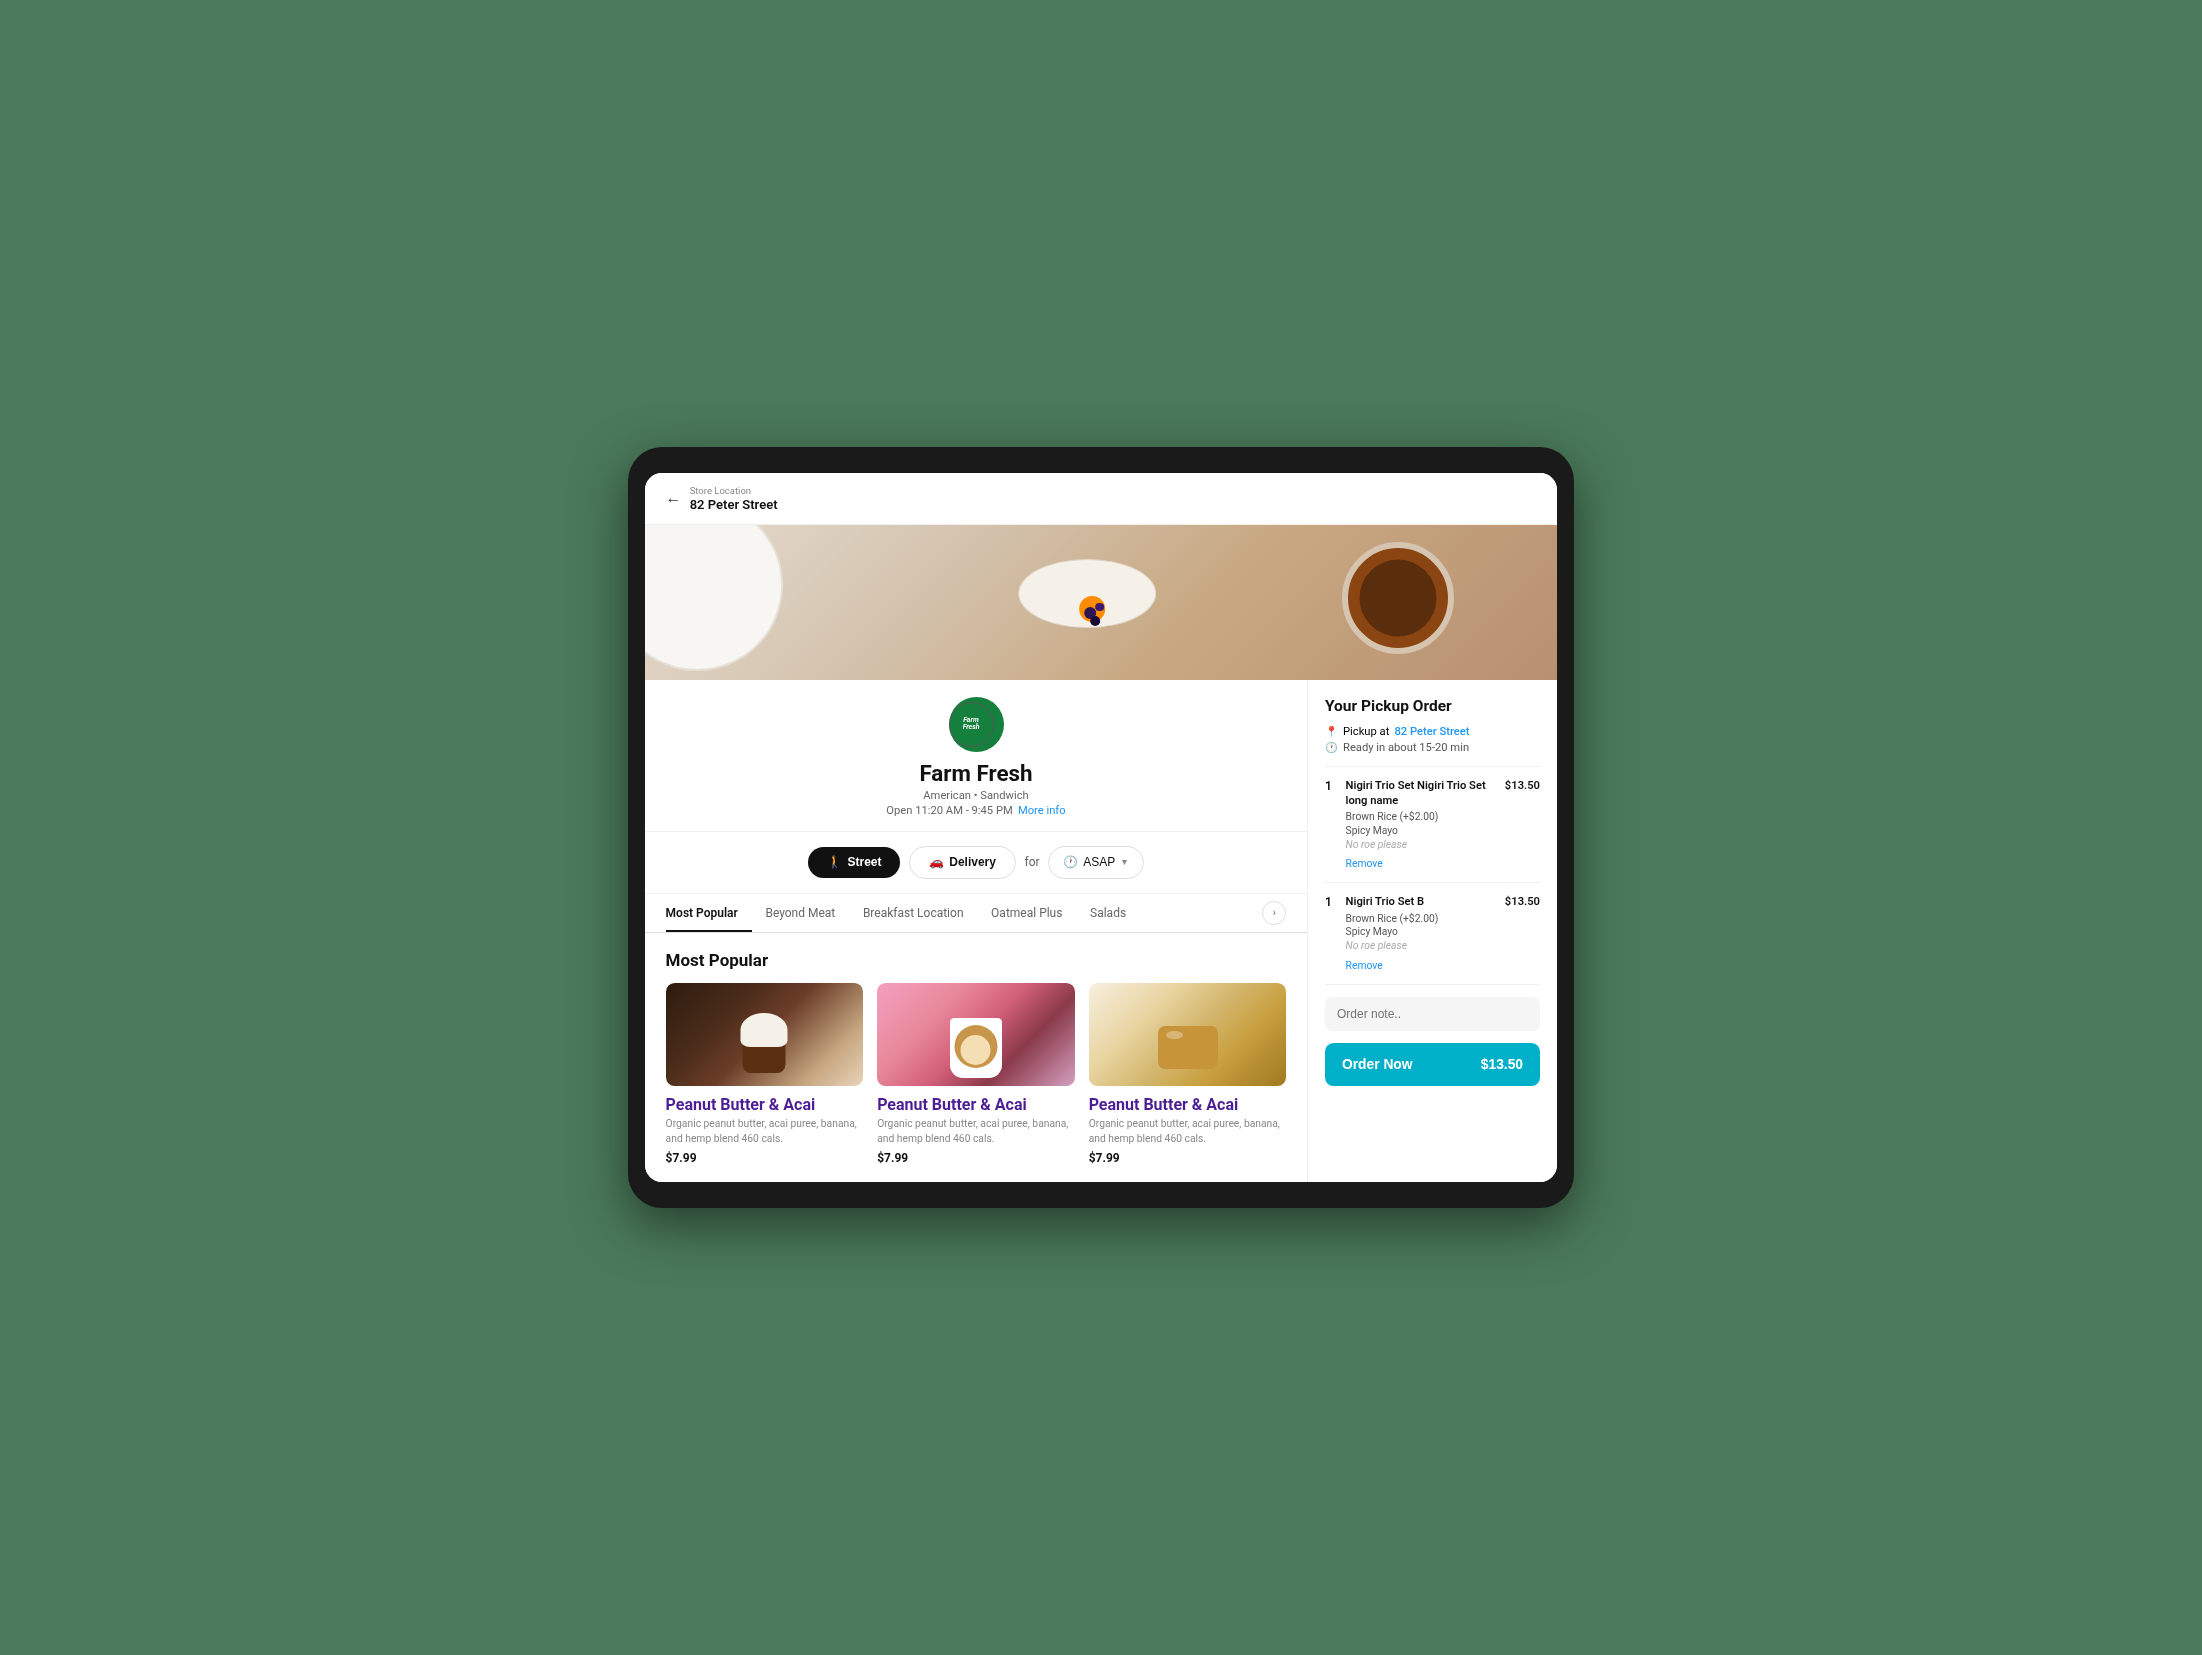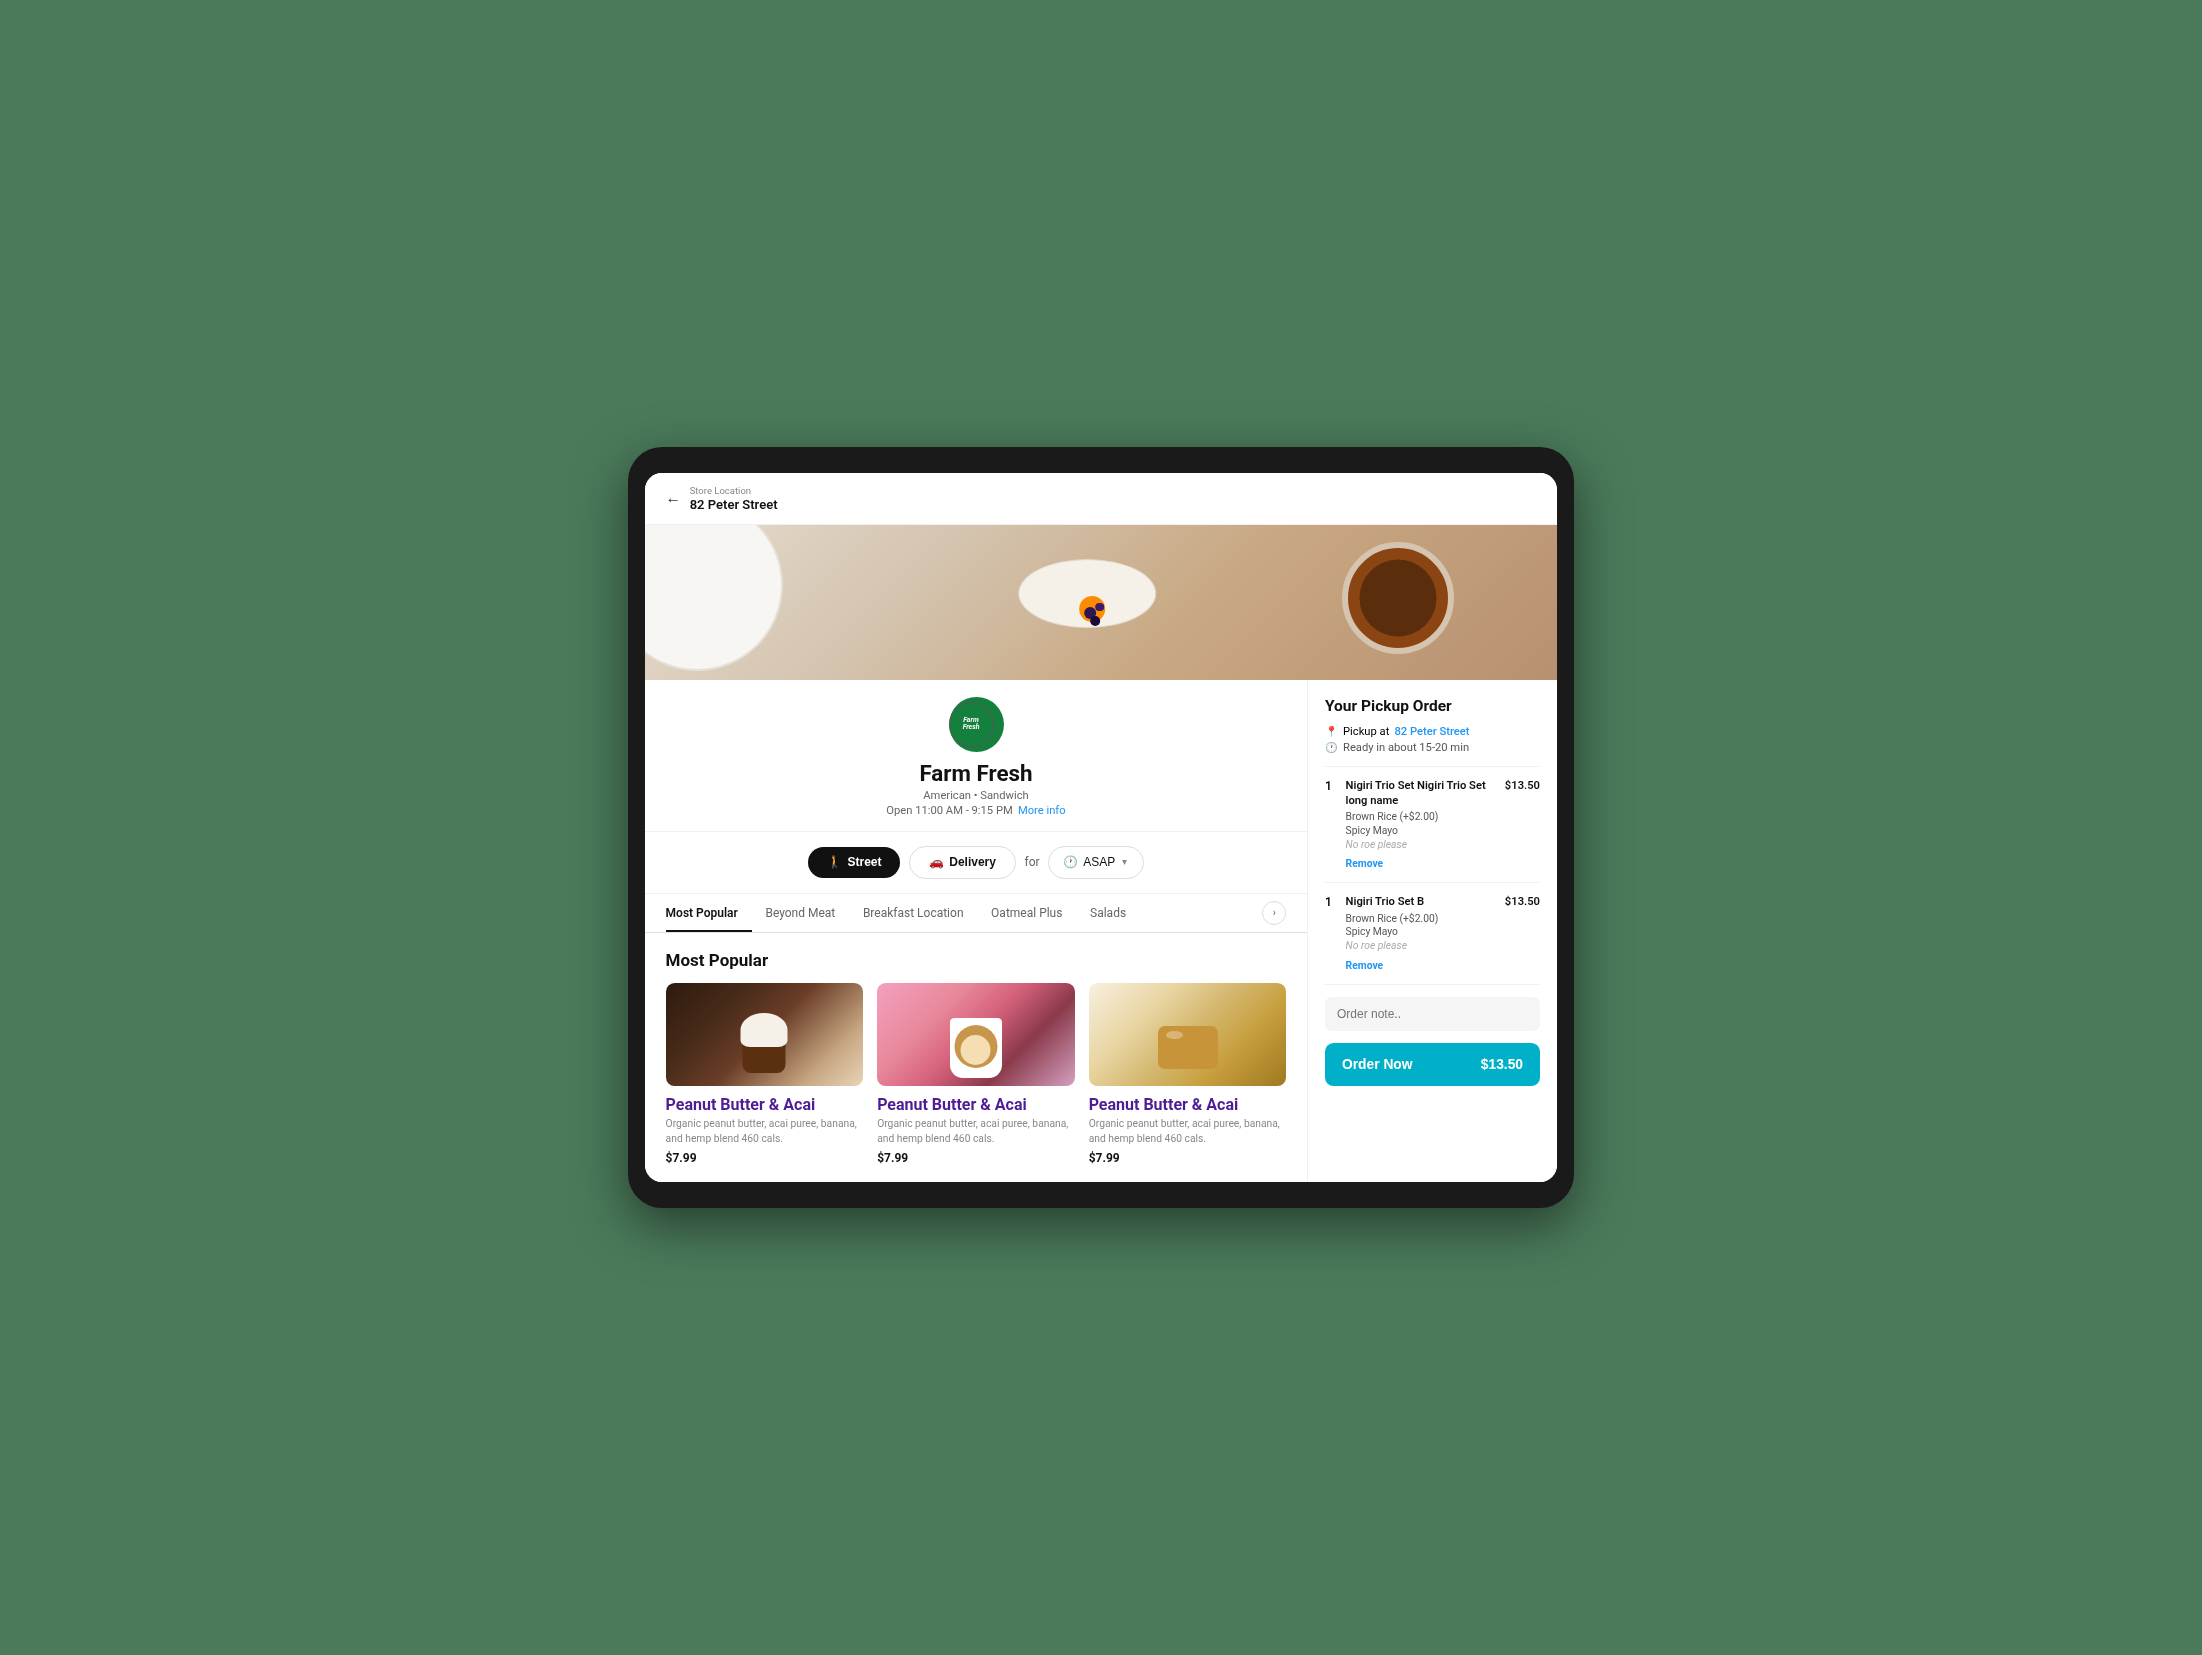--- a/index.html
+++ b/index.html
@@ -387,21 +387,21 @@
     .order-note {
       font-size: 10.3px;
       color: #aaa;
       font-style: italic;
       margin-bottom: 3.4px;
     }
     .remove-link {
       font-size: 10.3px;
       color: #2196F3;
       cursor: pointer;
-      font-weight: 700;
+      font-weight: 400;
     }
     .order-price {
       font-size: 11.2px;
       font-weight: 600;
       color: #111;
       white-space: nowrap;
     }
     .order-note-input {
       width: 100%;
       padding: 10.3px 12px;
@@ -473,21 +473,21 @@
 
         <div class="restaurant-info">
           <div class="restaurant-logo">
             <div class="logo-circle-inner">
               <span class="logo-text">Farm<br>Fresh</span>
             </div>
           </div>
           <div class="restaurant-name">Farm Fresh</div>
           <div class="restaurant-meta">American • Sandwich</div>
           <div class="restaurant-hours">
-            <span>Open 11:00 AM - 9:15 PM</span>
+            <span>Open 11:20 AM - 9:45 PM</span>
             <a class="more-info-link">More info</a>
           </div>
         </div>
 
         <div class="action-buttons">
           <button class="pickup-btn">
             <span>🚶</span>
             <span>Street</span>
           </button>
           <button class="delivery-btn">

